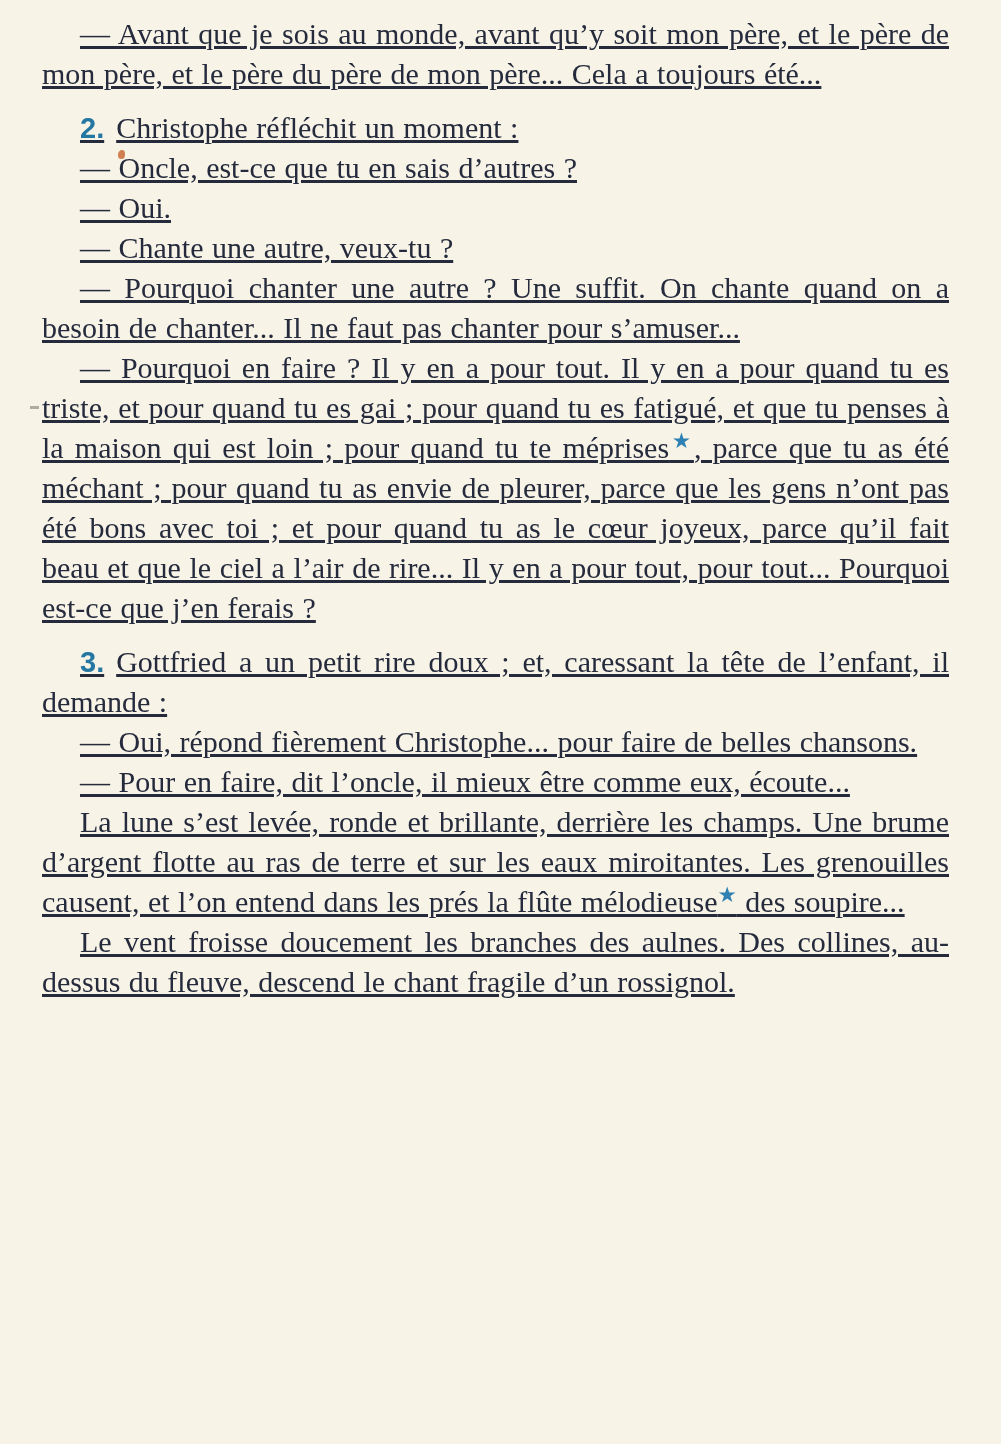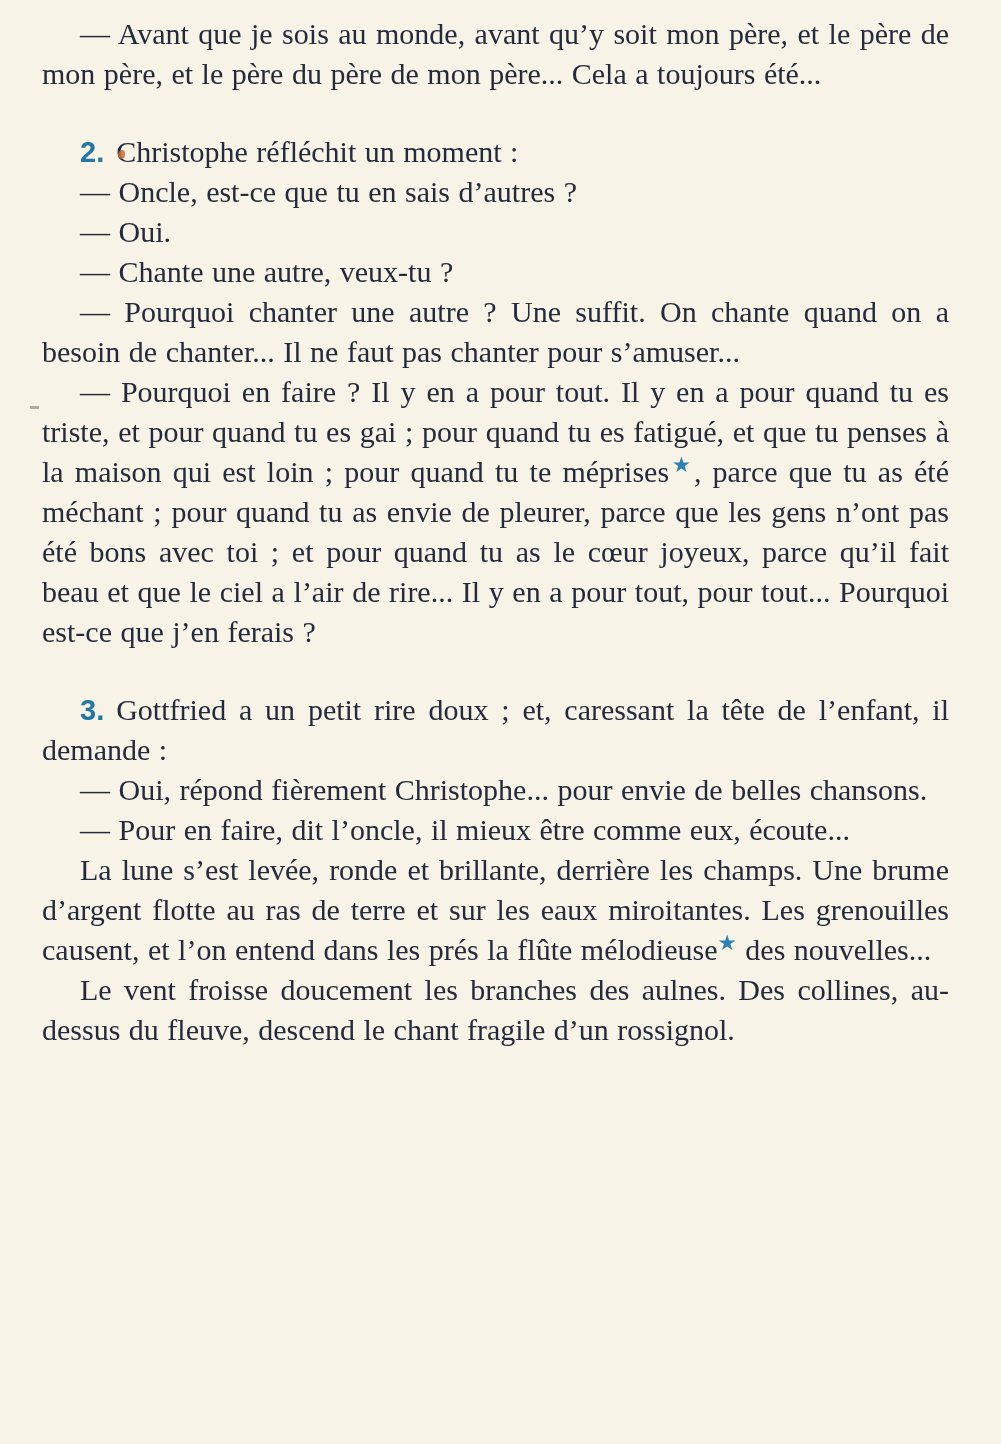--- a/index.html
+++ b/index.html
@@ -9,23 +9,24 @@
       position: relative;
       width: 985px;
       min-height: 1444px;
       background: #f7f3e6;
       color: #252b3d;
       font-size: 30px;
       line-height: 40px;
       padding: 14px 36px 30px 42px;
       text-align: justify;
       word-spacing: 1px;
+      text-decoration: underline;
     }
     .para { text-indent: 38px; }
-    .section { margin-top: 38px; }
+    .section { margin-top: 14px; }
     .num {
       color: #2577a3;
       font-weight: bold;
       font-family: "Liberation Sans", sans-serif;
       font-size: 29px;
       margin-right: 12px;
     }
     .star {
       color: #2f81b4;
       font-size: 0.72em;
@@ -67,21 +68,21 @@
 
   <p class="para">— Pourquoi chanter une autre&nbsp;? Une suffit. On chante quand on a besoin de chanter... Il ne faut pas chanter pour s’amuser...</p>
 
 
   <p class="para"><span>— Pourquoi en faire&nbsp;? Il y en a pour tout. Il y en a pour quand tu es triste, et pour quand tu es gai&nbsp;; pour quand tu es fatigué, et que tu penses à la maison qui est loin&nbsp;; pour quand tu te méprises</span><span class="star">★</span><span>, parce que tu as été méchant&nbsp;; pour quand tu as envie de pleurer, parce que les gens n’ont pas été bons avec toi&nbsp;; et pour quand tu as le cœur joyeux, parce qu’il fait beau et que le ciel a l’air de rire... Il y en a pour tout, pour tout... Pourquoi est-ce que j’en ferais&nbsp;?</span></p>
 
 
   <p class="para section"><span class="num">3.</span><span>Gottfried a un petit rire doux&nbsp;; et, caressant la tête de l’enfant, il demande&nbsp;:</span></p>
 
 
-  <p class="para">— Oui, répond fièrement Christophe... pour envie de belles chansons.</p>
+  <p class="para">— Oui, répond fièrement Christophe... pour faire de belles chansons.</p>
 
   <p class="para">— Pour en faire, dit l’oncle, il mieux être comme eux, écoute...</p>
 
-  <p class="para"><span>La lune s’est levée, ronde et brillante, derrière les champs. Une brume d’argent flotte au ras de terre et sur les eaux miroitantes. Les grenouilles causent, et l’on entend dans les prés la flûte mélodieuse</span><span class="star">★</span><span> des nouvelles...</span></p>
+  <p class="para"><span>La lune s’est levée, ronde et brillante, derrière les champs. Une brume d’argent flotte au ras de terre et sur les eaux miroitantes. Les grenouilles causent, et l’on entend dans les prés la flûte mélodieuse</span><span class="star">★</span><span> des soupire...</span></p>
 
   <p class="para">Le vent froisse doucement les branches des aulnes. Des collines, au-dessus du fleuve, descend le chant fragile d’un rossignol.</p>
 
 </div>
 
 </body></html>

